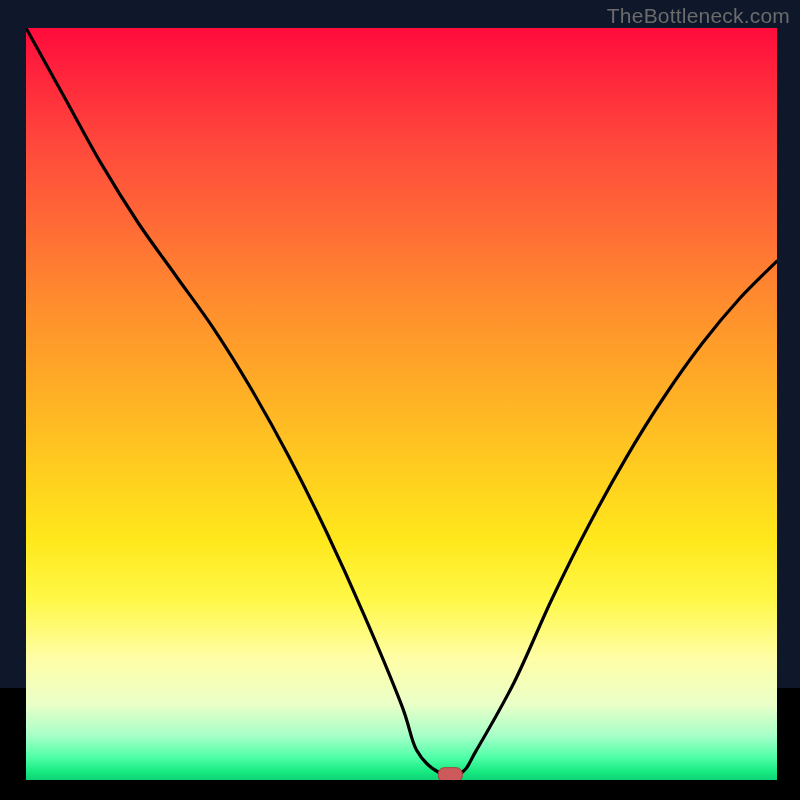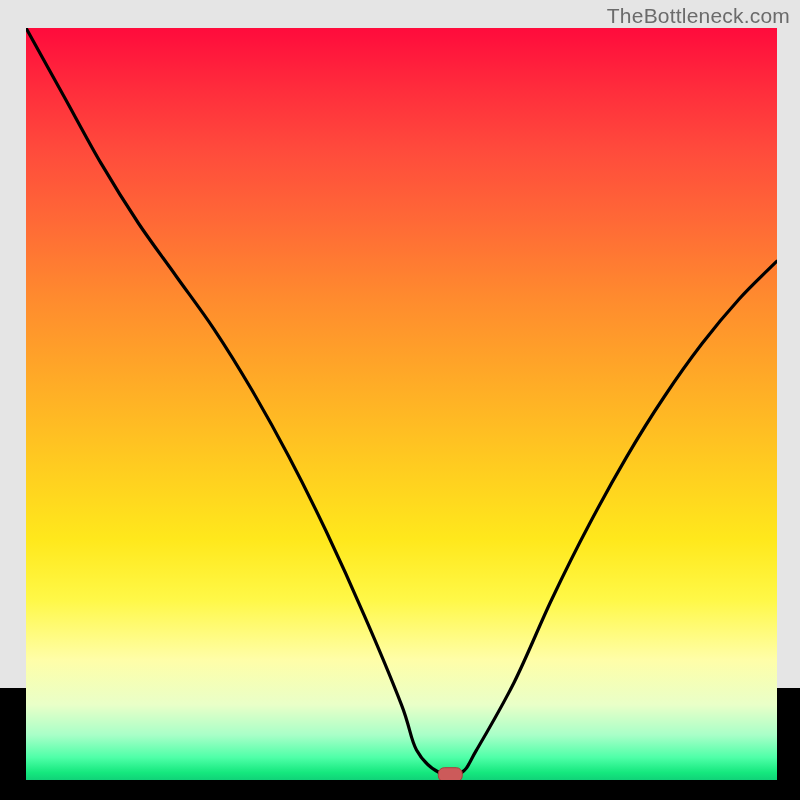--- a/index.html
+++ b/index.html
@@ -8,21 +8,21 @@
     width: 800px;
     height: 800px;
     background: #000;
     overflow: hidden;
     font-family: Arial, Helvetica, sans-serif;
   }
   .stage {
     position: relative;
     width: 800px;
     height: 688px;
-    background: #e5e5e5;
+    background: #0f172a;
     text-align: right;
   }
   .plot-area {
     position: absolute;
     left: 26px;
     top: 28px;
     width: 751px;
     height: 752px;
   }
   

